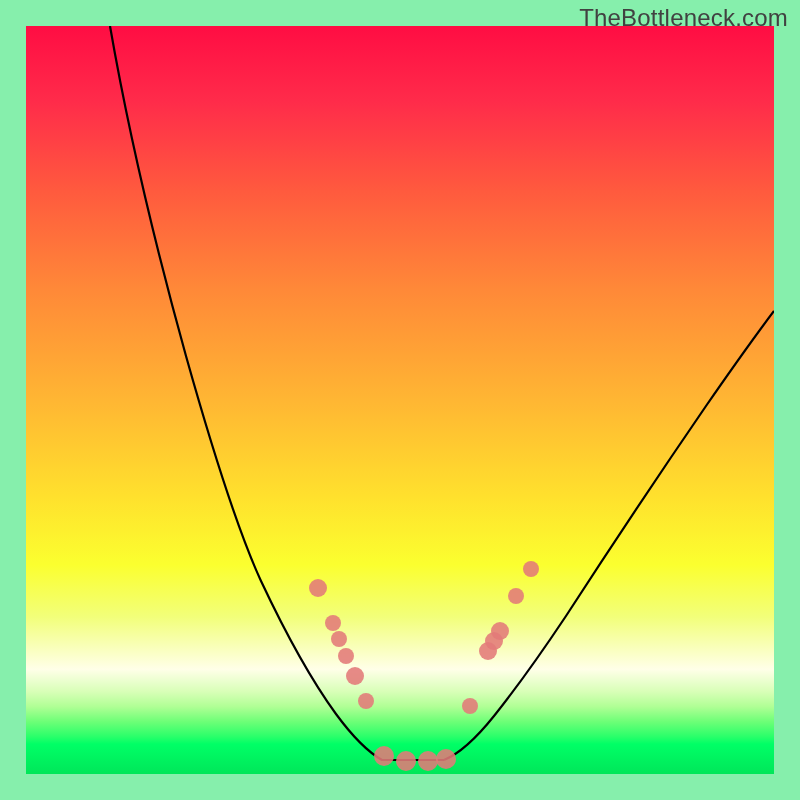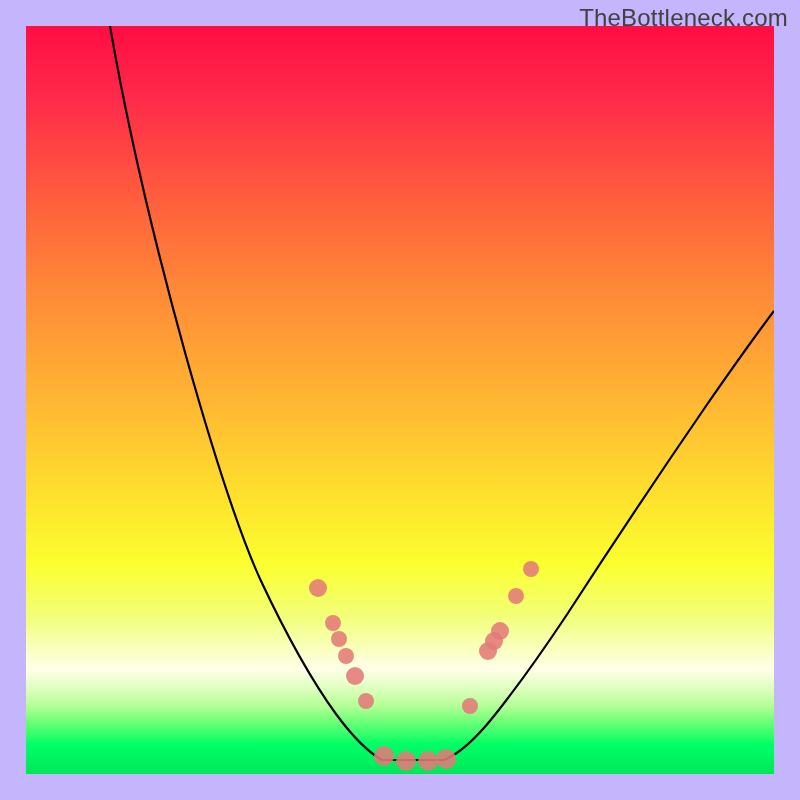--- a/index.html
+++ b/index.html
@@ -8,21 +8,21 @@
     width: 800px;
     height: 800px;
     overflow: hidden;
     background: #000;
     font-family: Arial, Helvetica, sans-serif;
   }
   .stage {
     position: relative;
     width: 800px;
     height: 800px;
-    background: #c4b5fd;
+    background: #86efac;
   }
   .plot-area {
     position: absolute;
     top: 26px;
     left: 26px;
     width: 748px;
     height: 748px;
     background: linear-gradient(
       to bottom,
       #ff0d43 0%,

